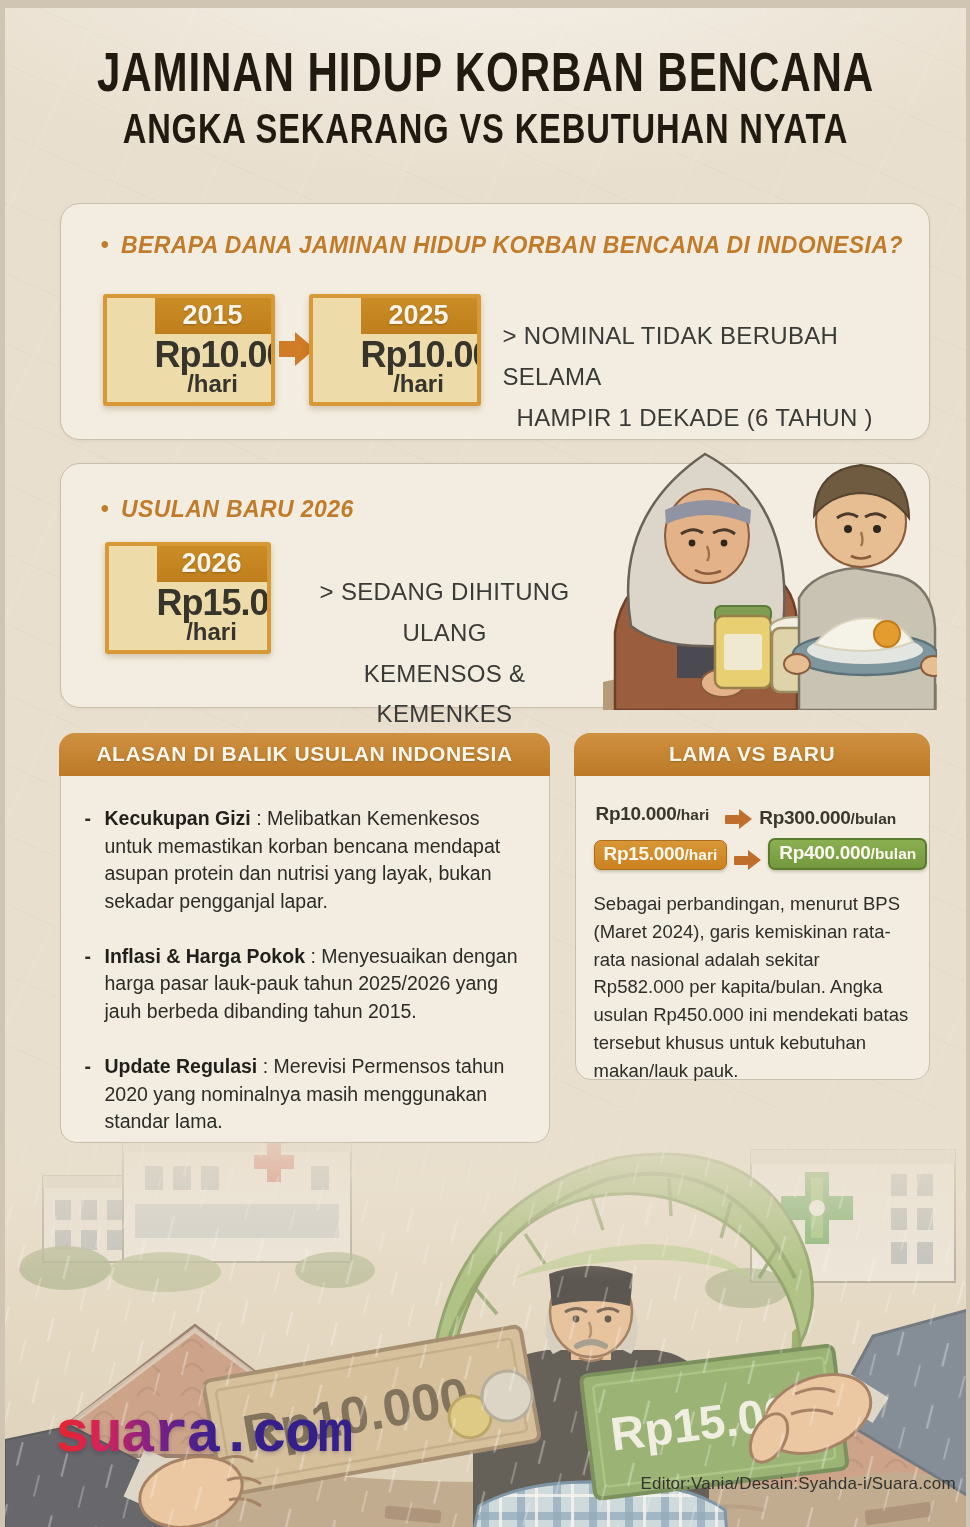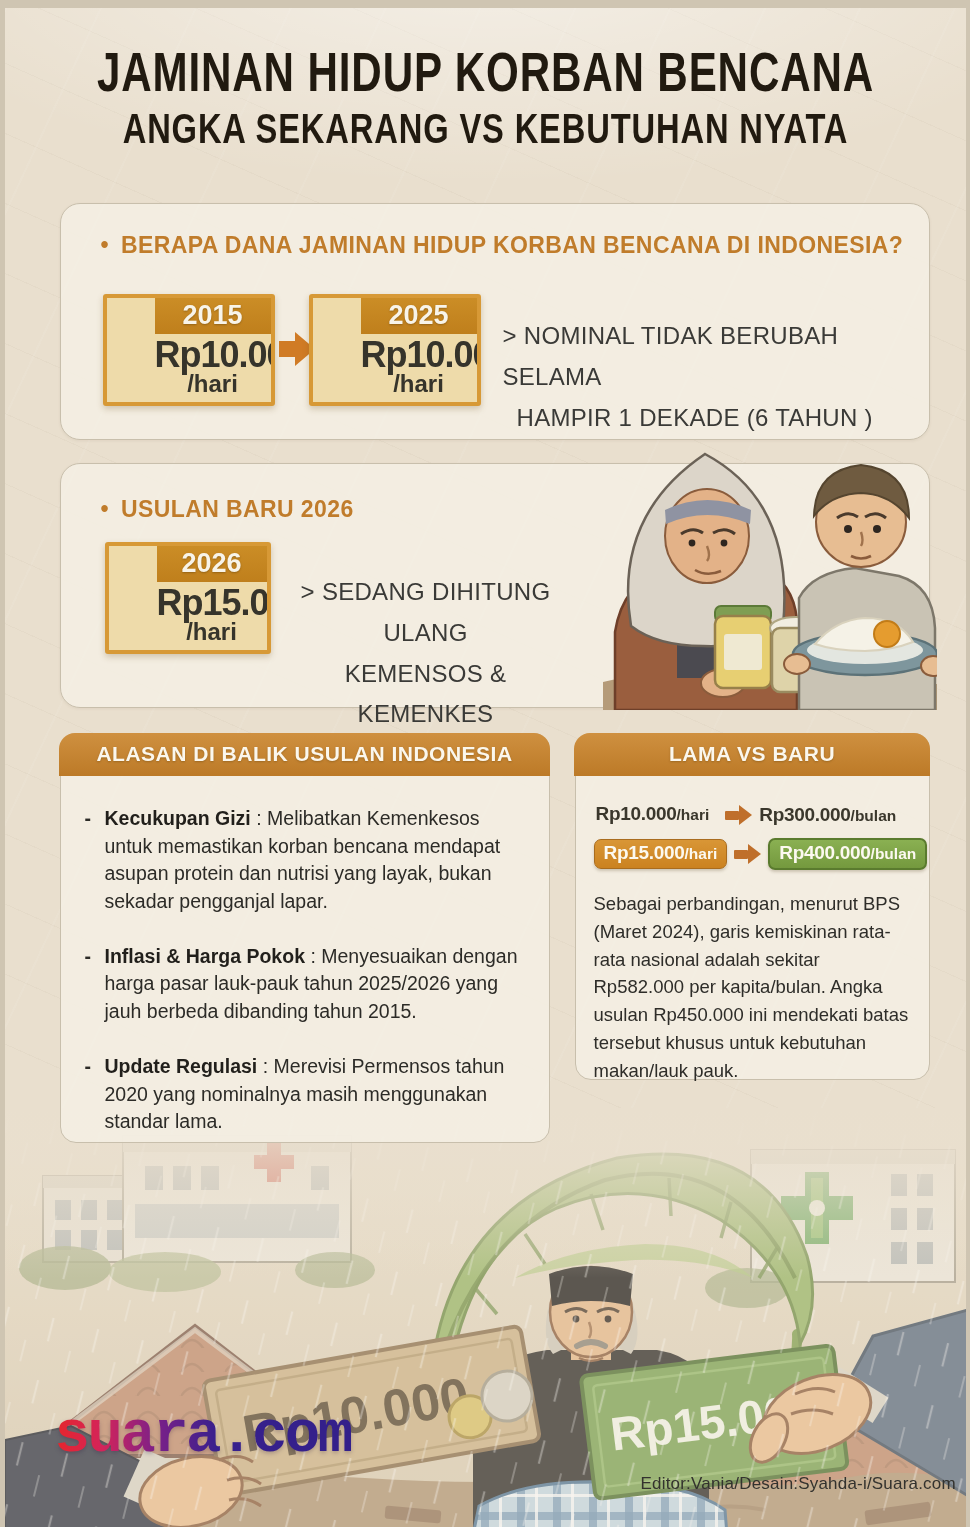--- a/index.html
+++ b/index.html
@@ -14,21 +14,21 @@
       repeating-linear-gradient(115deg, rgba(255,255,255,.06) 0 2px, transparent 2px 86px),
       repeating-linear-gradient(24deg, rgba(120,100,70,.04) 0 1px, transparent 1px 64px),
       #e9dfce;
   }
   
   .title-wrap{position:absolute;left:0;top:38px;width:100%;text-align:center;color:#211a10;}
   .title-line1{font-size:49px;font-weight:900;letter-spacing:1px;transform:scaleX(.86) scaleY(1.12);transform-origin:center;line-height:1.1;}
   .title-line2{font-size:38px;font-weight:900;letter-spacing:1px;transform:scaleX(.86) scaleY(1.12);transform-origin:center;line-height:1.15;margin-top:8px;}
   
   .card{position:absolute;background:rgba(245,240,229,.82);border:1.5px solid #c8bfac;border-radius:20px;box-shadow:0 1px 3px rgba(100,80,50,.08);}
-  .sec-heading{position:absolute;font-size:23px;font-weight:800;color:#c07c2b;letter-spacing:.4px;white-space:nowrap;}
+  .sec-heading{position:absolute;font-size:23px;font-weight:800;color:#c07c2b;letter-spacing:.4px;white-space:nowrap;font-style:italic;}
   .sec-heading .bullet{margin-right:12px;}
   
   .ybox{position:absolute;border:4px solid #d79936;border-radius:3px;background:#eedbaa;overflow:hidden;box-shadow:0 3px 6px rgba(120,90,40,.28);padding-left:48px;}
   .ybox-year{background:linear-gradient(#cb8d26,#bf7f1c);color:#f8f4e9;font-weight:800;font-size:27px;text-align:center;padding:2px 0 3px;text-shadow:0 1px 2px rgba(90,60,10,.45);}
   .ybox-amount{font-size:36px;font-weight:800;color:#36342b;text-align:center;line-height:1.02;margin-top:3px;letter-spacing:-1px;}
   .ybox-unit{font-size:24px;font-weight:800;color:#36342b;text-align:center;margin-top:-3px;padding-bottom:5px;line-height:1.1;}
   
   .harrow{position:absolute;display:flex;align-items:center;}
   .harrow .bar{width:16px;height:16px;background:#d07b25;}
   .harrow .head{width:0;height:0;border-left:20px solid #d07b25;border-top:17px solid transparent;border-bottom:17px solid transparent;}
@@ -37,21 +37,21 @@
   .note .l2{padding-left:14px;}
   .note-center{text-align:center;}
   
   .panel{position:absolute;background:rgba(245,240,229,.82);border:1.5px solid #c8bfac;border-radius:16px;}
   .panel-header{position:absolute;left:-1.5px;right:-1.5px;top:-1.5px;height:43px;background:linear-gradient(#cf9040,#bc7a27);border-radius:16px 16px 0 0;color:#fbf7ed;font-weight:800;font-size:21px;display:flex;align-items:center;justify-content:center;letter-spacing:.5px;text-shadow:0 1px 2px rgba(90,60,10,.35);}
   .panel-body{position:absolute;left:0;right:0;top:43px;bottom:0;}
   .reason-item{position:relative;padding-left:22px;font-size:19.5px;line-height:1.42;color:#2c2b27;margin-bottom:27px;}
   .reason-item .dash{position:absolute;left:2px;top:0;font-weight:800;}
   .reason-item b{font-weight:800;color:#211f1b;}
   
-  .cmp-row{display:flex;align-items:center;margin-bottom:9px;}
+  .cmp-row{display:flex;align-items:flex-end;margin-bottom:9px;}
   .cmp-amt{font-size:19px;font-weight:800;color:#3a372c;letter-spacing:-.3px;}
   .cmp-unit{font-size:15.5px;font-weight:700;color:#3a372c;}
   .cmp-arrow{display:flex;align-items:center;margin:0 7px;}
   .cmp-arrow .bar{width:14px;height:9px;background:#bf6f2b;border-radius:1px;}
   .cmp-arrow .head{width:0;height:0;border-left:13px solid #bf6f2b;border-top:10px solid transparent;border-bottom:10px solid transparent;}
   .pill{display:inline-flex;align-items:baseline;border-radius:7px;padding:2px 9px 4px;box-shadow:0 2px 3px rgba(90,70,40,.25);}
   .pill .cmp-amt,.pill .cmp-unit{color:#fcf9f0;}
   .pill-orange{background:linear-gradient(#d99636,#cb8220);border:1px solid #a96c1e;}
   .pill-green{background:linear-gradient(#8ab052,#74993e);border:2px solid #5a7b2e;}
   .cmp-paragraph{font-size:18.5px;line-height:1.5;color:#2e2d29;margin-top:20px;}
@@ -259,21 +259,21 @@
 
   <div class="card" style="left:55px;top:455px;width:870px;height:245px;">
     <div class="sec-heading" style="left:40px;top:32px;">
       <span class="bullet">•</span><span>USULAN BARU 2026</span>
     </div>
     <div class="ybox" style="left:44px;top:78px;width:166px;">
       <div class="ybox-year">2026</div>
       <div class="ybox-amount">Rp15.000</div>
       <div class="ybox-unit">/hari</div>
     </div>
-    <div class="note note-center" style="left:220px;top:108px;width:290px;">
+    <div class="note note-center" style="left:239px;top:108px;width:290px;">
       <div>&gt; SEDANG DIHITUNG ULANG</div>
       <div>KEMENSOS &amp; KEMENKES</div>
     </div>
   </div>
 
   <svg class="victims" viewBox="0 0 334 274">
     <path d="M0 246 Q40 236 80 246 T160 248 T244 244 T334 248 L334 274 L0 274 Z" fill="#b59b79"></path>
     <path d="M20 258 q36 -7 70 0 M180 262 q44 -8 84 0" stroke="#96795c" stroke-width="4" fill="none" opacity=".7"></path>
     <g>
       <path d="M12 274 L12 196 Q20 146 62 134 L158 134 Q190 144 194 184 L194 274 Z" fill="#9a5e3e" stroke="#6e3f29" stroke-width="2.5"></path>

